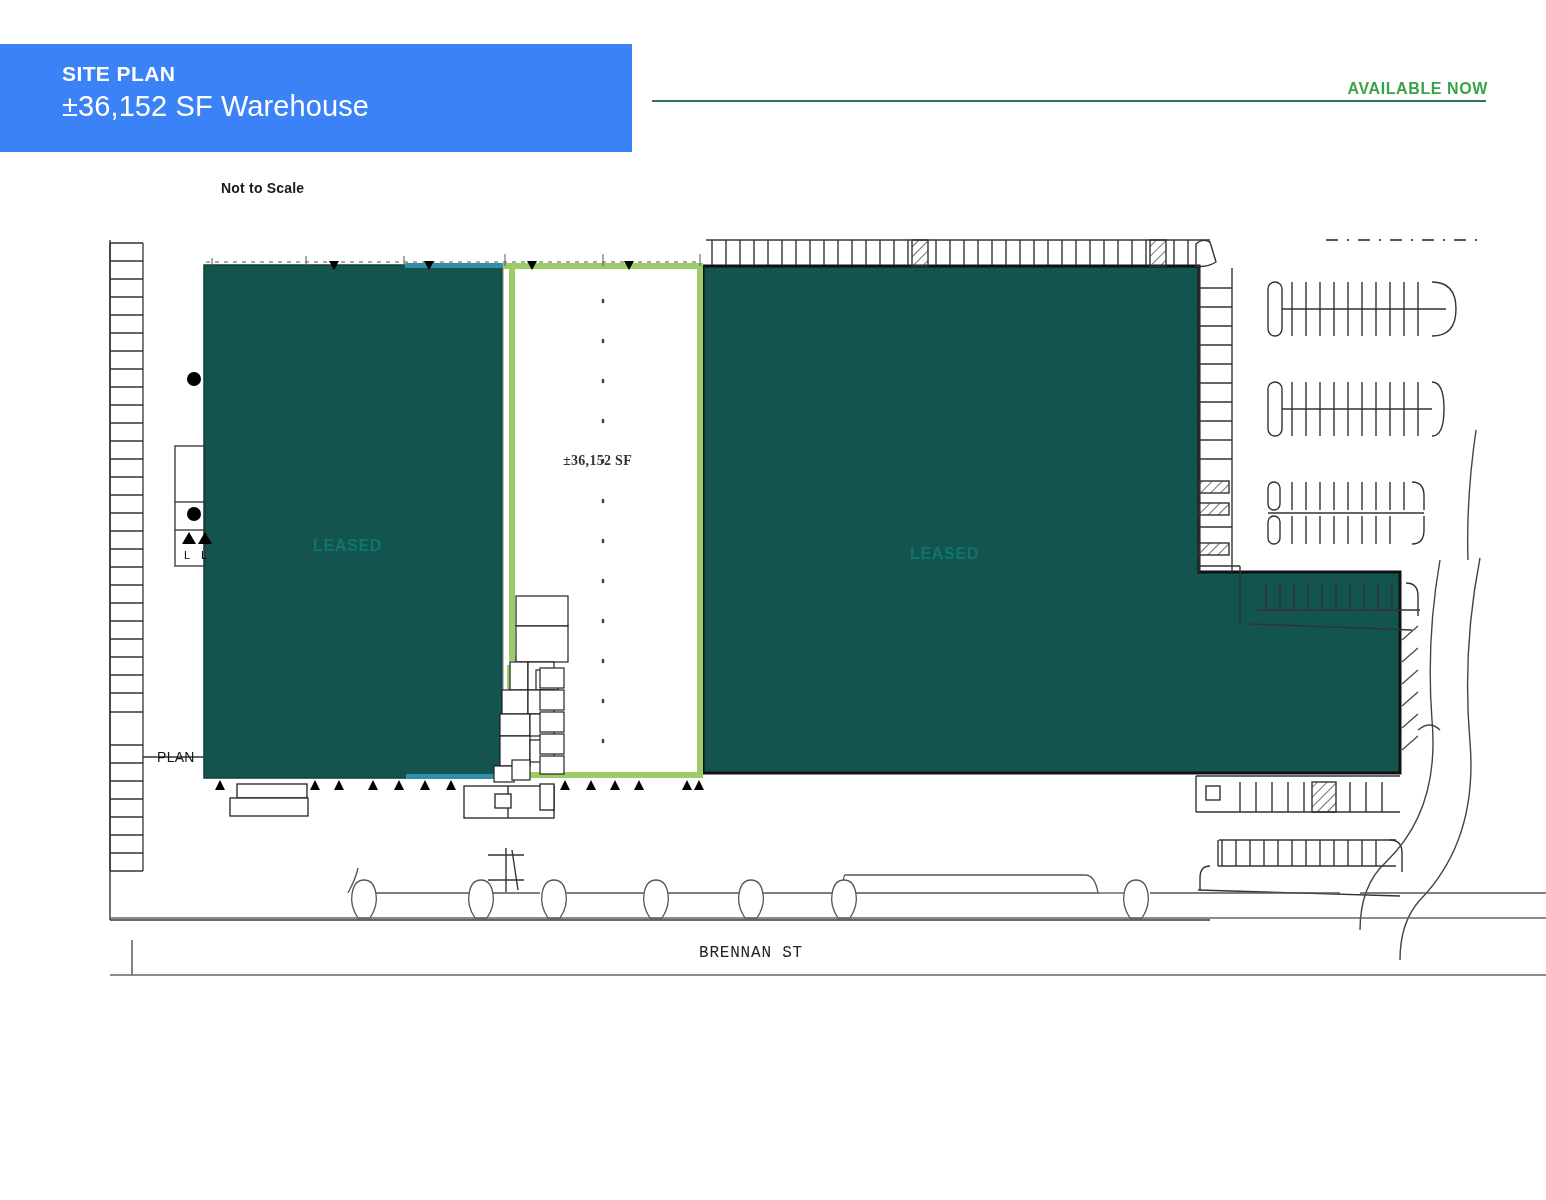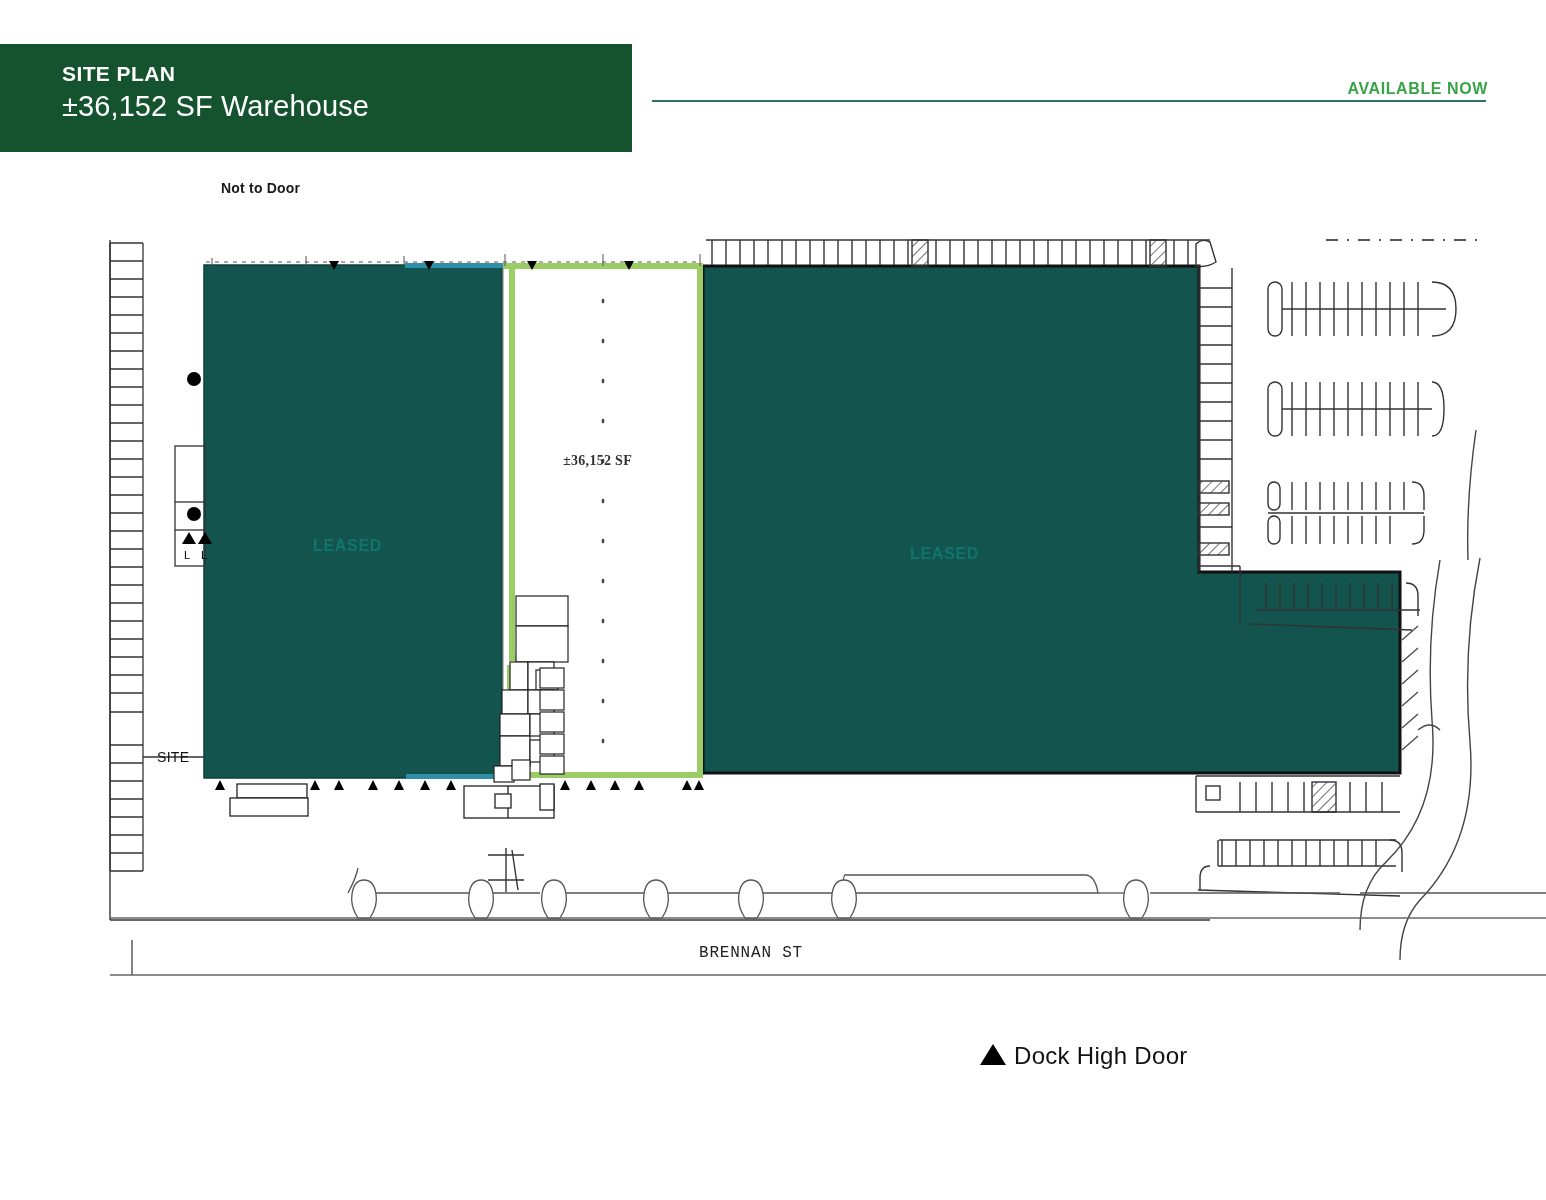--- a/index.html
+++ b/index.html
@@ -15,21 +15,21 @@
     overflow: hidden;
   }
 
   
   #header-bar {
     position: absolute;
     left: 0;
     top: 44px;
     width: 632px;
     height: 108px;
-    background: #14532d;
+    background: #3b82f6;
     box-sizing: border-box;
     padding: 18px 0 0 62px;
   }
   #header-title {
     color: #ffffff;
     font-size: 21px;
     font-weight: bold;
     letter-spacing: 0.4px;
     line-height: 1.15;
     margin: 0;
@@ -500,28 +500,24 @@
       <line x1="506" y1="848" x2="506" y2="892"></line>
       <line x1="512" y1="850" x2="518" y2="890"></line>
     </g>
 
     <g stroke="#333" stroke-width="1.4" fill="none">
       <line x1="1218" y1="866" x2="1218" y2="840"></line>
       <line x1="1219" y1="840" x2="1396" y2="840"></line>
     </g>
   </svg>
 
-  <div id="not-to-scale" class="map-label">Not to Door</div>
+  <div id="not-to-scale" class="map-label">Not to Scale</div>
   <div id="label-leased-left" class="map-label">LEASED</div>
   <div id="label-leased-right" class="map-label">LEASED</div>
   <div id="label-available-sf" class="map-label">±36,152 SF</div>
-  <div id="label-gate" class="map-label">SITE</div>
+  <div id="label-gate" class="map-label">PLAN</div>
   <div id="label-brennan" class="map-label">BRENNAN ST</div>
   <div class="dock-letter" style="left:184px; top:549px;">L</div>
   <div class="dock-letter" style="left:201px; top:549px;">L</div>
 </div>
 
 <div id="legend">
-  <div class="legend-row">
-    <span class="legend-mark"><span class="tri-glyph"></span></span>
-    <span class="legend-text">Dock High Door</span>
-  </div>
 </div>
 
 </body></html>

